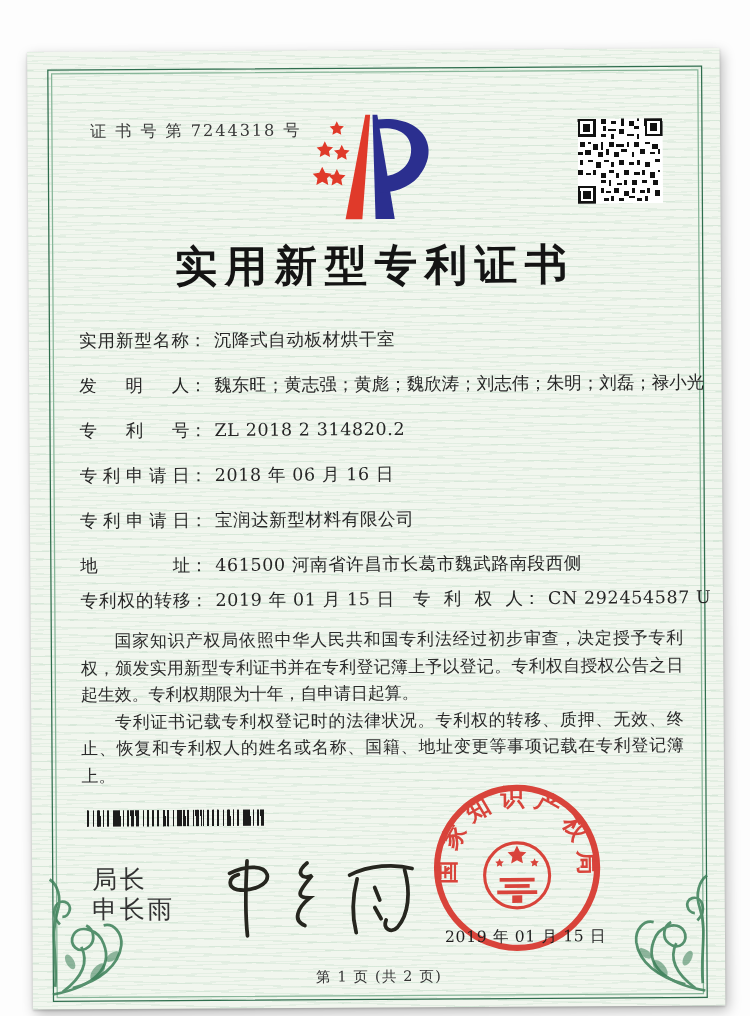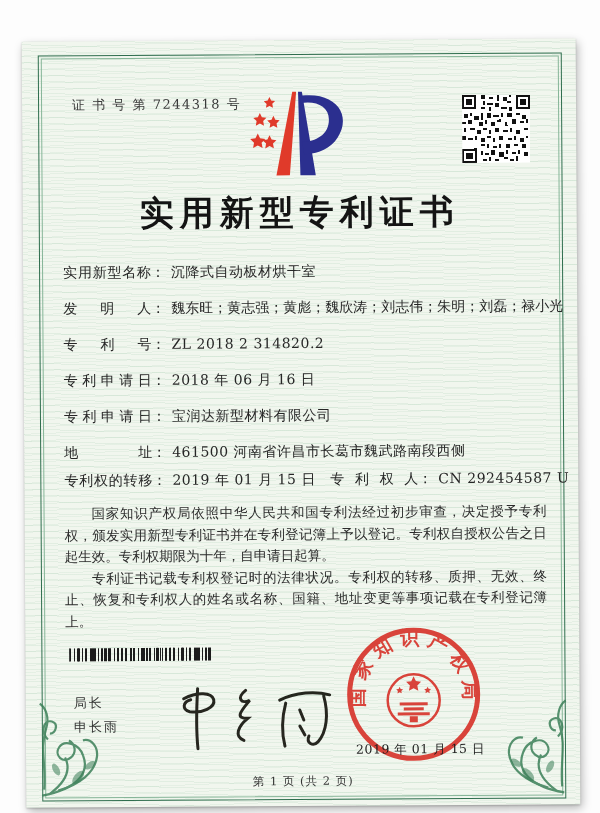--- a/index.html
+++ b/index.html
@@ -43,21 +43,21 @@
     position:absolute;left:40px;top:462px;width:482px;
     font-size:13.5px;line-height:21.5px;color:#2b2b2b;text-align:justify;
   }
   .paras p{margin:0;text-indent:2em;}
   .barcode{
     position:absolute;left:44px;top:607px;width:142px;height:13px;
     background-image:
       repeating-linear-gradient(90deg,#1c1c1c 0 2px,transparent 2px 5px,#1c1c1c 5px 6px,transparent 6px 8px),
       repeating-linear-gradient(90deg,#1c1c1c 0 1px,transparent 1px 9px,#1c1c1c 9px 11px,transparent 11px 13px);
   }
-  .director{position:absolute;left:48px;top:650px;font-size:13px;color:#333;letter-spacing:2px;line-height:24px;}
+  .director{position:absolute;left:48px;top:650px;font-size:20px;color:#333;letter-spacing:2px;line-height:24px;}
   .signature{position:absolute;left:138px;top:636px;width:180px;height:80px;}
   .seal{position:absolute;left:318px;top:585px;width:140px;height:140px;opacity:.92;}
   .seal-date{
     position:absolute;left:330px;top:702px;width:150px;font-size:12.5px;color:#1e1e1e;letter-spacing:.5px;
   }
   .footer{
     position:absolute;left:0;top:734px;width:100%;text-align:center;
     font-size:11.5px;color:#333;letter-spacing:1px;
   }
   .orn{position:absolute;width:88px;height:122px;}

